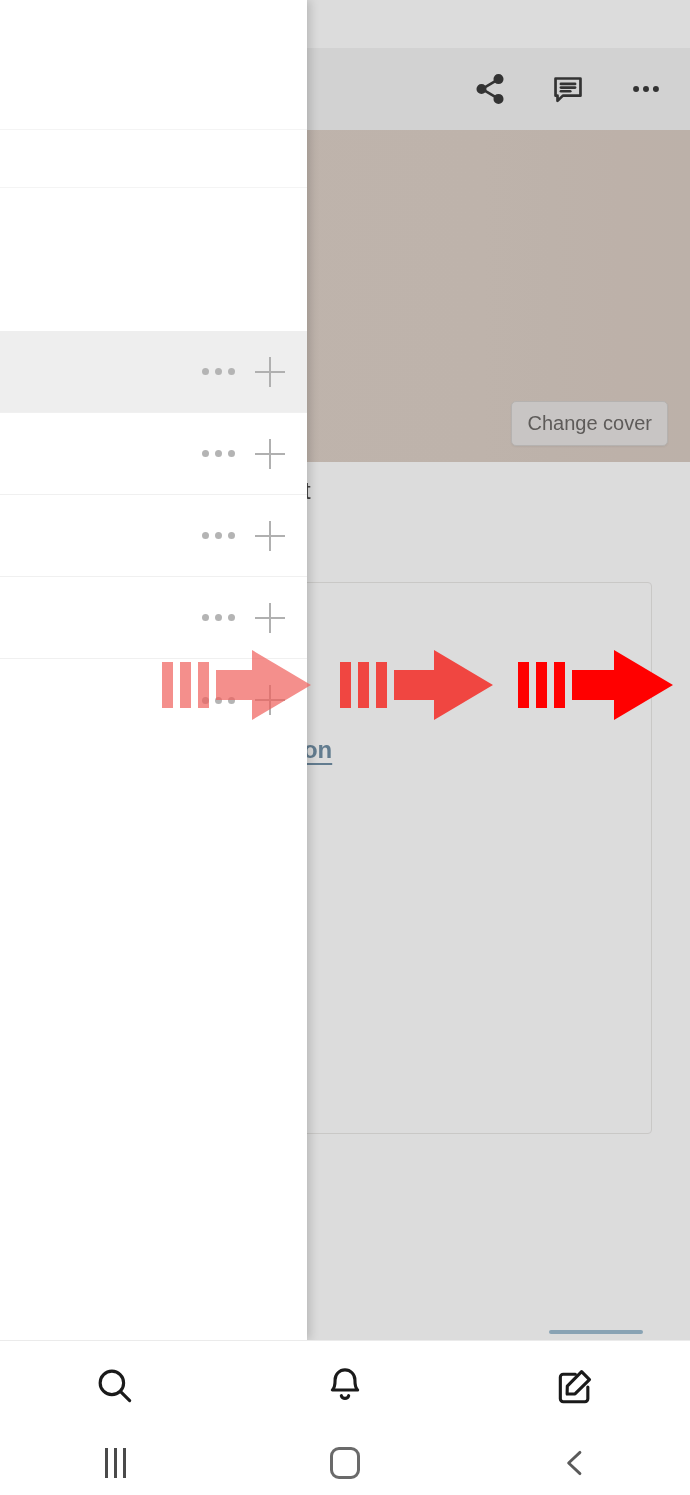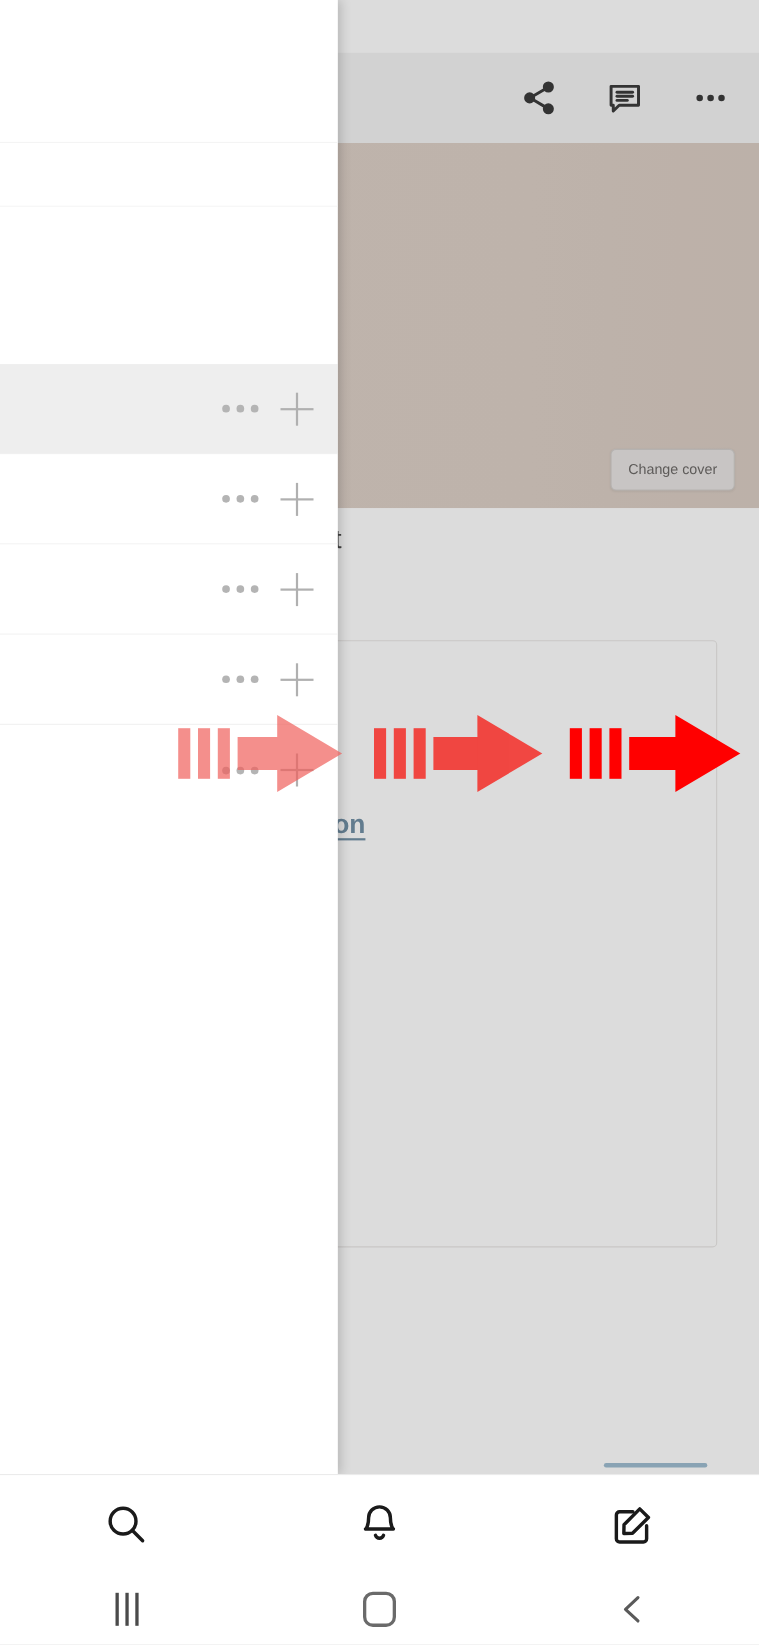--- a/index.html
+++ b/index.html
@@ -26,21 +26,21 @@
 
   
   .cover{
     position:absolute;left:0;top:130px;width:690px;height:332px;
     background:linear-gradient(90deg,#cfc0b5 0%,#d8c9be 14%,#d7c8bd 70%,#d4c5ba 100%);
   }
   .change-cover{
     position:absolute;right:22px;bottom:16px;
     background:#e4e1df;color:#55514f;
     border:1px solid #cbc7c4;border-radius:5px;
-    font-size:13px;line-height:1;padding:11px 15px 12px;
+    font-size:20px;line-height:1;padding:11px 15px 12px;
     box-shadow:0 1px 2px rgba(0,0,0,.07);
   }
 
   
   .note-body{position:absolute;left:0;top:462px;width:690px;height:878px;background:#fff;}
   .callout{
     position:absolute;left:8px;top:222px;width:642px;
     border:1px solid #e7e5e3;border-radius:4px;
     box-sizing:border-box;padding:12px 18px 16px 18px;
     background:#fcfcfc;

